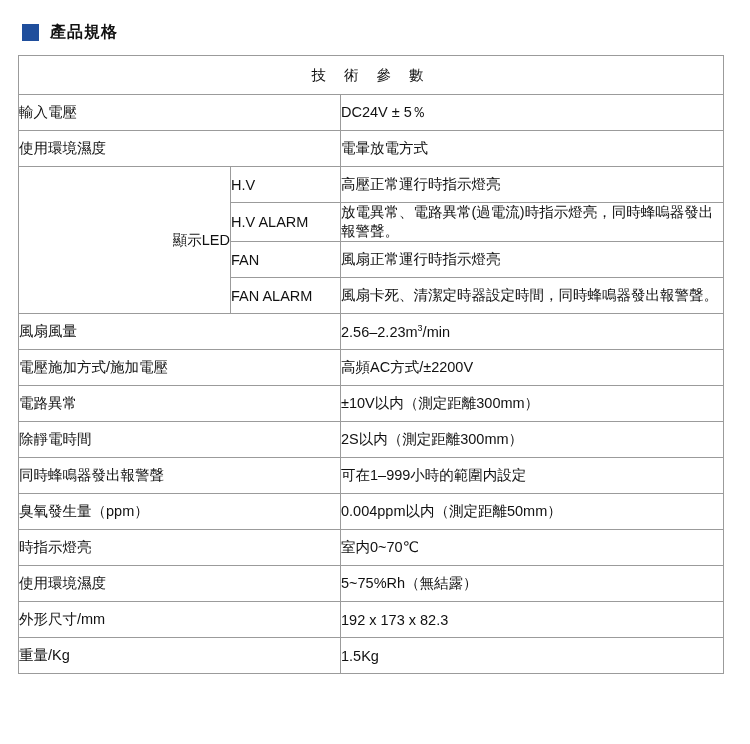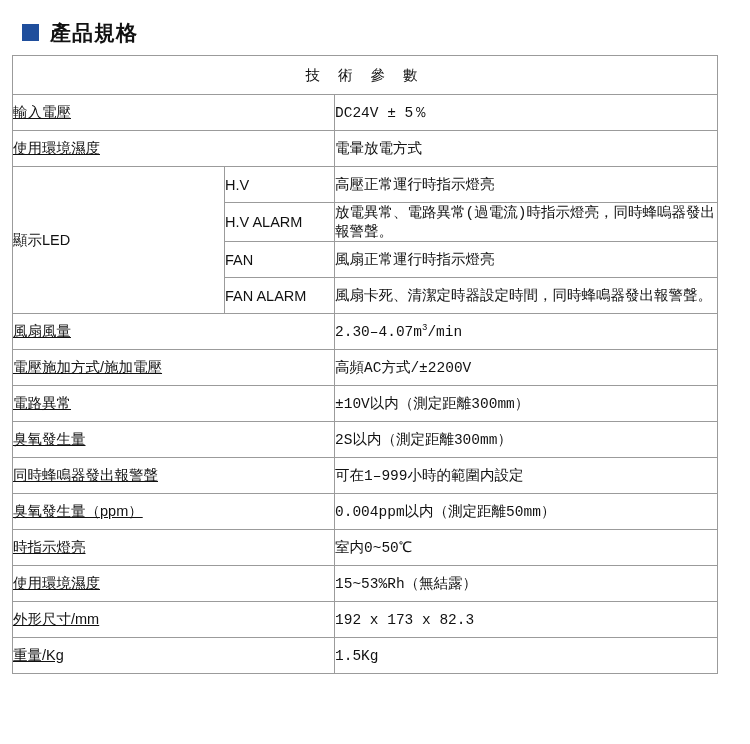--- a/index.html
+++ b/index.html
@@ -30,70 +30,68 @@
     height: 46px;
     box-sizing: border-box;
   }
   .heading-marker {
     width: 17px;
     height: 17px;
     background: #1f4e9c;
     flex: 0 0 auto;
   }
   .heading-text {
-    font-size: 21px;
+    font-size: 16px;
     font-weight: bold;
     letter-spacing: 1px;
     color: #111;
     line-height: 1;
   }
 
   
   .spec-wrap {
-    padding: 9px 22px 0 12px;
+    padding: 9px 22px 0 18px;
   }
   table.spec {
     border-collapse: collapse;
     width: 706px;
     table-layout: fixed;
   }
   table.spec td {
     border: 1px solid #9b9b9b;
     padding: 0;
     vertical-align: middle;
     font-size: 14.5px;
     color: #111;
   }
   td.label {
     height: 35px;
     font-size: 15px;
     padding-left: 10px;
-    text-decoration: underline;
   }
   td.value {
     height: 35px;
     font-size: 14.5px;
     padding-left: 8px;
-    font-family: Liberation Mono, monospace;
   }
   td.hdr {
     height: 38px;
     text-align: center;
     font-size: 16px;
     letter-spacing: 7px;
     padding-left: 6px;
   }
   td.sub {
     height: 34px;
     font-size: 12.5px;
     padding-left: 14px;
   }
   td.group {
     font-size: 15px;
-    text-align: left;
+    text-align: right;
     padding: 0 4px;
   }
   .nowrap { white-space: nowrap; }
   sup.sup {
     font-size: 9px;
     vertical-align: super;
     line-height: 0;
   }
   .col-a { width: 212px; }
   .col-b { width: 110px; }
@@ -144,50 +142,50 @@
           <td class="sub">FAN</td>
           <td class="value">風扇正常運行時指示燈亮</td>
         </tr>
         <tr>
           <td class="sub">FAN ALARM</td>
           <td class="value">風扇卡死、清潔定時器設定時間，同時蜂鳴器發出報警聲。</td>
         </tr>
 
         <tr>
           <td class="label" colspan="2">風扇風量</td>
-          <td class="value nowrap"><span>2.30–4.07m</span><sup class="sup">3</sup><span>/min</span></td>
+          <td class="value nowrap"><span>2.56–2.23m</span><sup class="sup">3</sup><span>/min</span></td>
         </tr>
 
         <tr>
           <td class="label" colspan="2">電壓施加方式/施加電壓</td>
           <td class="value">高頻AC方式/±2200V</td>
         </tr>
         <tr>
           <td class="label" colspan="2">電路異常</td>
           <td class="value">±10V以内（測定距離300mm）</td>
         </tr>
         <tr>
-          <td class="label" colspan="2">臭氧發生量</td>
+          <td class="label" colspan="2">除靜電時間</td>
           <td class="value">2S以内（測定距離300mm）</td>
         </tr>
         <tr>
           <td class="label" colspan="2">同時蜂鳴器發出報警聲</td>
           <td class="value">可在1–999小時的範圍内設定</td>
         </tr>
         <tr>
           <td class="label" colspan="2">臭氧發生量（ppm）</td>
           <td class="value">0.004ppm以内（測定距離50mm）</td>
         </tr>
         <tr>
           <td class="label" colspan="2">時指示燈亮</td>
-          <td class="value">室内0~50℃</td>
+          <td class="value">室内0~70℃</td>
         </tr>
         <tr>
           <td class="label" colspan="2">使用環境濕度</td>
-          <td class="value">15~53%Rh（無結露）</td>
+          <td class="value">5~75%Rh（無結露）</td>
         </tr>
         <tr>
           <td class="label" colspan="2">外形尺寸/mm</td>
           <td class="value">192 x 173 x 82.3</td>
         </tr>
         <tr>
           <td class="label" colspan="2">重量/Kg</td>
           <td class="value">1.5Kg</td>
         </tr>
       </tbody>

